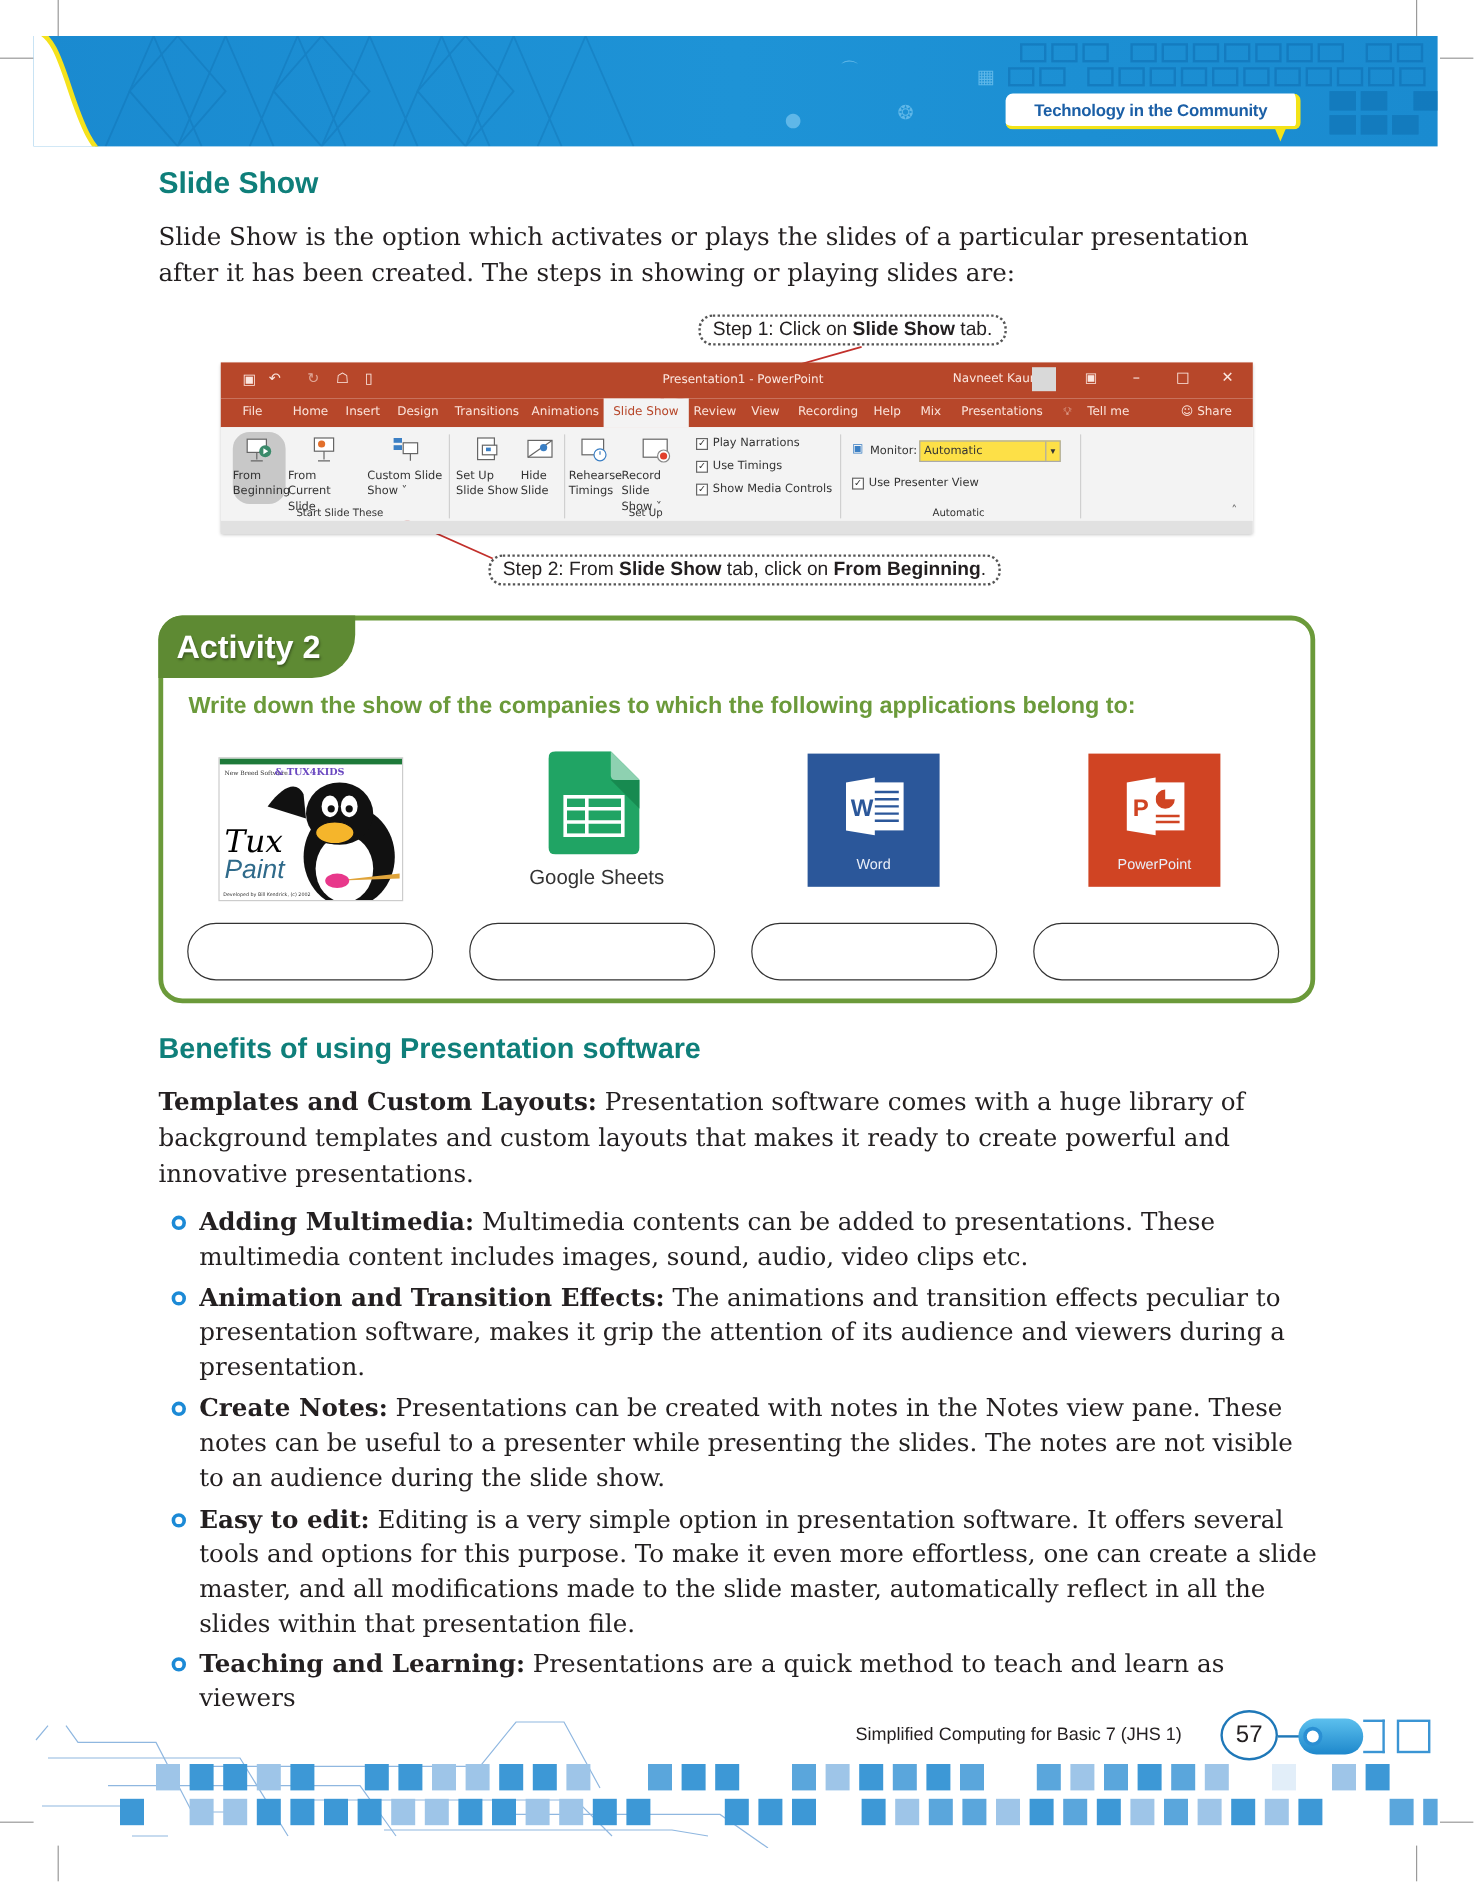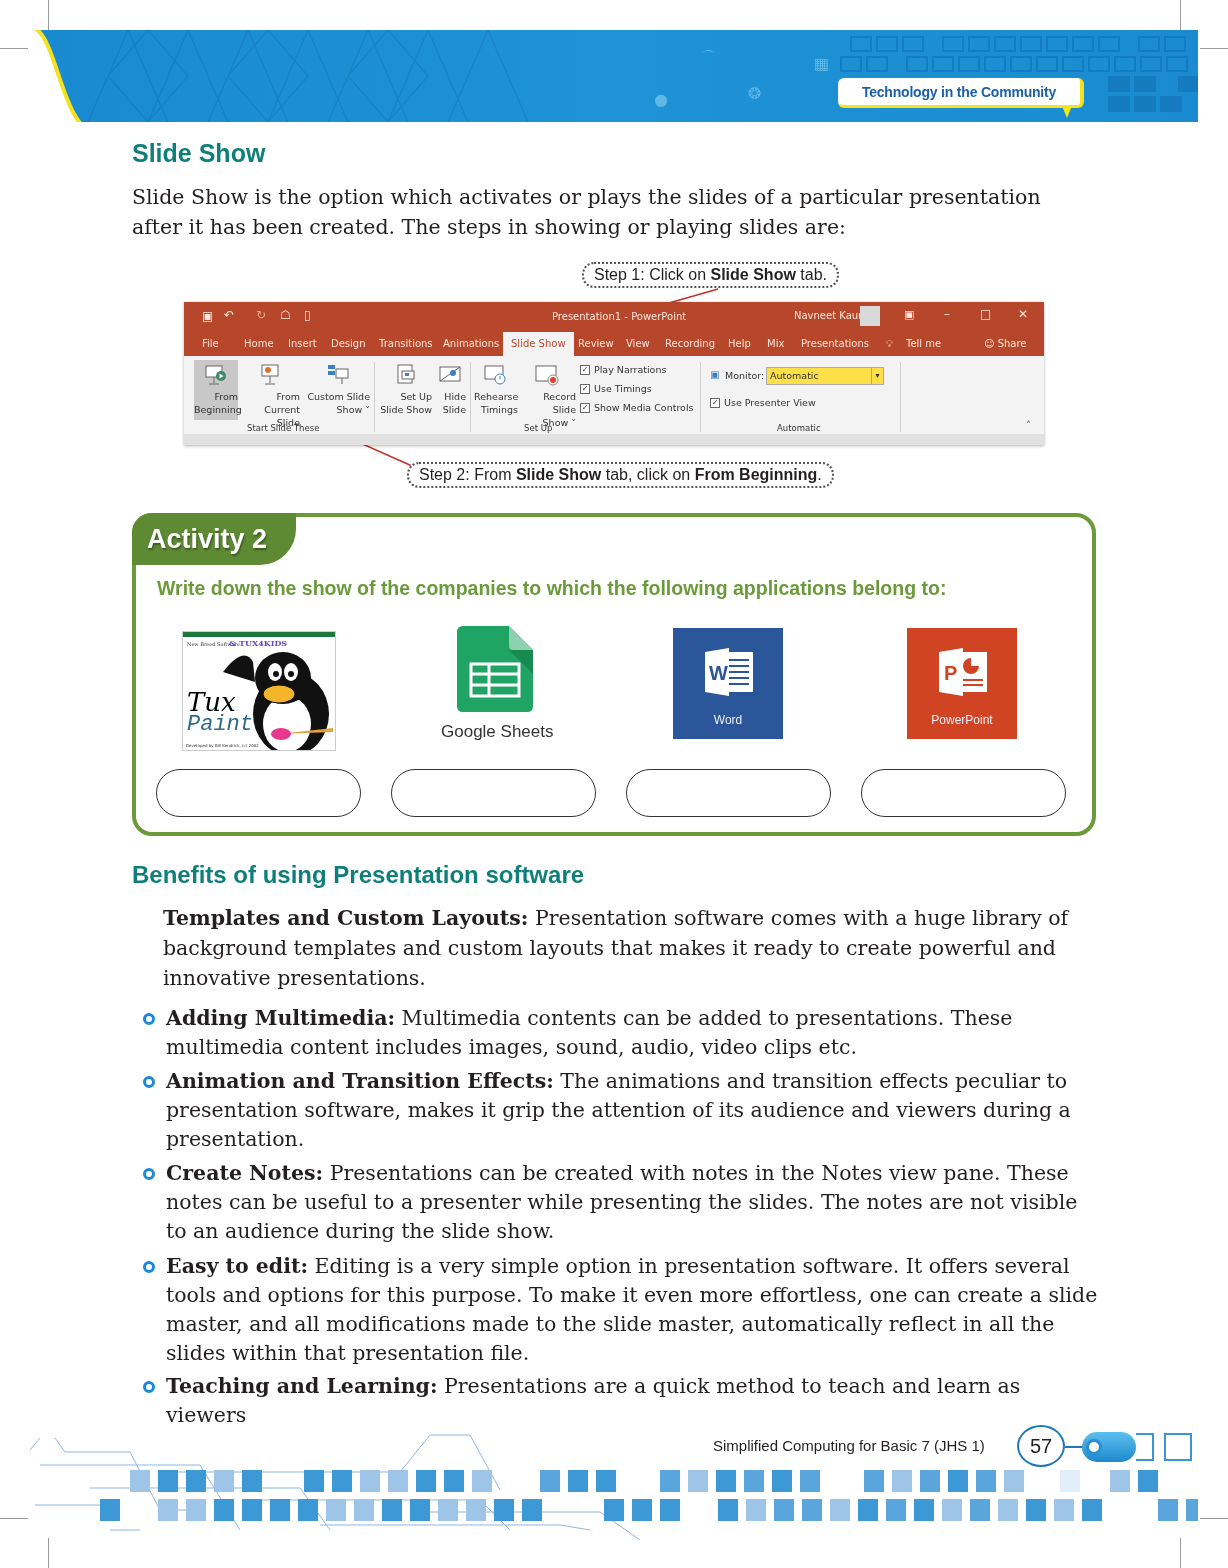--- a/index.html
+++ b/index.html
@@ -29,21 +29,21 @@
 
   
   .ribbon { position: absolute; left: 184px; top: 302px; width: 860px; height: 143px;
     font-family: "DejaVu Sans", sans-serif; box-shadow: 0 1px 3px rgba(0,0,0,.3); }
   .rb-title { position: absolute; left: 0; top: 0; width: 860px; height: 30px; background: #b7472a; color: #fbe6df; font-size: 10px; }
   .rb-tabs { position: absolute; left: 0; top: 30px; width: 860px; height: 24px; background: #b7472a; }
   .rb-tab { position: absolute; top: 6px; font-size: 10px; color: #fbe3da; }
   .rb-tab.active { top: 0; height: 24px; background: #f3f3f3; color: #b7472a; padding: 6px 8px 0 8px; }
   .rb-body { position: absolute; left: 0; top: 54px; width: 860px; height: 78px; background: #f3f3f3; }
   .rb-foot { position: absolute; left: 0; top: 132px; width: 860px; height: 11px; background: #e1e1e1; }
-  .rb-btn { position: absolute; text-align: right; font-size: 9.5px; line-height: 13px; color: #333; }
+  .rb-btn { position: absolute; text-align: left; font-size: 9.5px; line-height: 13px; color: #333; border-radius: 14px; }
   .rb-btn .ico { display: block; margin: 0 auto 3px auto; width: 24px; height: 24px; }
   .rb-btn.sel { background: #c8c8c8; }
   .rb-group { position: absolute; top: 67px; font-size: 8.5px; color: #333; }
   .rb-sep { position: absolute; top: 6px; width: 1px; height: 70px; background: #d0d0d0; }
   .rb-check { position: absolute; font-size: 9.5px; color: #333; display: flex; align-items: center; }
   .rb-check .box { width: 10px; height: 10px; border: 1px solid #666; margin-right: 4px; font-size: 8px; line-height: 8px; text-align: center; background: #fff; }
   .rb-select { position: absolute; left: 582px; top: 11px; width: 118px; height: 18px; background: #fde047; border: 1px solid #aaa; font-size: 9.5px; padding: 2px 3px; color: #333; }
   .rb-select .dd { position: absolute; right: 0; top: 0; width: 12px; height: 16px; border-left: 1px solid #aaa; font-size: 8px; text-align: center; line-height: 16px; }
 
   
@@ -60,21 +60,21 @@
     font-weight: bold; font-size: 27px; display: flex; align-items: center; padding-left: 15px;
     text-shadow: 1px 2px 2px rgba(0,0,0,.35); }
   .activity-q { position: absolute; left: 157px; top: 577px; font-family: "Liberation Sans", sans-serif;
     font-weight: bold; font-size: 19.5px; color: #6b9a3a; }
   .answer { position: absolute; top: 769px; width: 205px; height: 48px; border: 1.5px solid #333; border-radius: 24px; background: #fff; }
 
   .app-logo { position: absolute; }
   .tux { left: 182px; top: 631px; width: 154px; height: 120px; background: #fff; border: 1px solid #ccc; overflow: hidden; }
   .tux .bar { position: absolute; left: 0; top: 0; width: 100%; height: 5px; background: #1e7a3a; }
   .tux .t1 { position: absolute; left: 4px; top: 58px; font-family: "DejaVu Serif", serif; font-style: italic; font-size: 26px; color: #000000; line-height: 24px; }
-  .tux .t2 { position: absolute; left: 4px; top: 82px; font-family: Liberation Mono, monospace; font-style: italic; font-size: 22px; color: #2f6a8a; line-height: 22px; }
+  .tux .t2 { position: absolute; left: 4px; top: 82px; font-family: Liberation Sans, sans-serif; font-style: italic; font-size: 22px; color: #2f6a8a; line-height: 22px; }
   .tux .small { position: absolute; left: 3px; bottom: 2px; font-size: 4px; font-family: "DejaVu Sans", sans-serif; color: #333; }
   .gs-label { position: absolute; left: 441px; top: 722px; font-family: "Liberation Sans", sans-serif; font-size: 17px; color: #333; }
   .word { left: 673px; top: 628px; width: 110px; height: 111px; background: #2b579a; }
   .ppt { left: 907px; top: 628px; width: 110px; height: 111px; background: #d04423; }
   .tile-label { position: absolute; left: 0; bottom: 12px; width: 100%; text-align: center; font-family: "Liberation Sans", sans-serif; font-size: 12px; color: #e9eef8; }
 
   
   .bullet { position: absolute; left: 143px; width: 12px; height: 12px; border-radius: 50%; border: 3px solid #1c8ad6; background: #fff; }
   .li { position: absolute; left: 166px; width: 935px; font-size: 20.5px; line-height: 29px; color: #231f20; }
   .li b, .para b { font-weight: bold; }
@@ -362,21 +362,21 @@
   </svg>
   <span class="tile-label">PowerPoint</span>
 </div>
 
 <div class="answer" style="left:156px;"></div>
 <div class="answer" style="left:391px;"></div>
 <div class="answer" style="left:626px;"></div>
 <div class="answer" style="left:861px;"></div>
 
 <div class="h2" style="left:132px;top:861px;font-size:24px;">Benefits of using Presentation software</div>
-<div class="para" style="left:132px;top:903px;width:960px;margin-left:31px;">
+<div class="para" style="left:132px;top:903px;width:960px;">
   <b>Templates and Custom Layouts:</b><span> Presentation software comes with a huge library of background templates and custom layouts that makes it ready to create powerful and innovative presentations.</span>
 </div>
 
 <span class="bullet" style="top:1013px;"></span>
 <div class="li" style="top:1004px;">
   <b>Adding Multimedia:</b><span> Multimedia contents can be added to presentations. These multimedia content includes images, sound, audio, video clips etc.</span>
 </div>
 
 <span class="bullet" style="top:1076px;"></span>
 <div class="li" style="top:1067px;">

